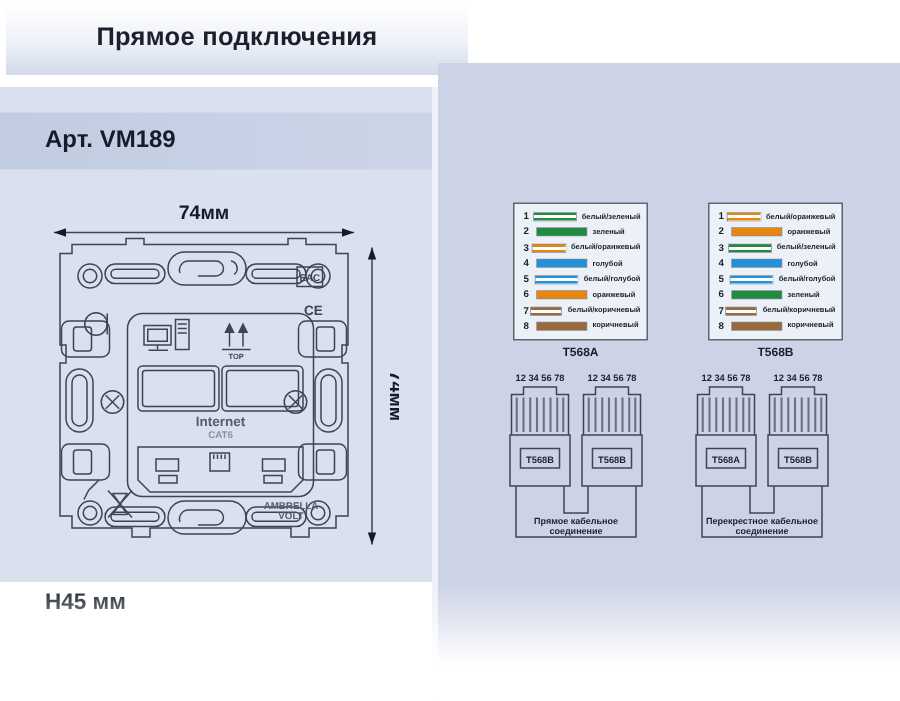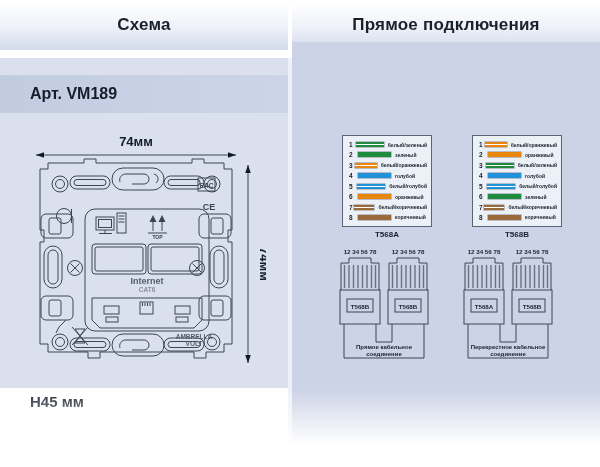--- a/index.html
+++ b/index.html
@@ -43,23 +43,20 @@
 
   .pair-svg{position:absolute;}
   svg text{font-family:"Liberation Sans",sans-serif;}
 </style>
 </head>
 <body>
 
 <div class="page">
 
   <div class="header">
-    <div class="header-cell left">
-      <span>Схема</span>
-    </div>
     <div class="header-gap"></div>
     <div class="header-cell right">
       <span>Прямое подключения</span>
     </div>
   </div>
   <div class="header-strip"></div>
 
   <div class="panel-left">
     <div class="art-band">
       <span>Арт. VM189</span>

